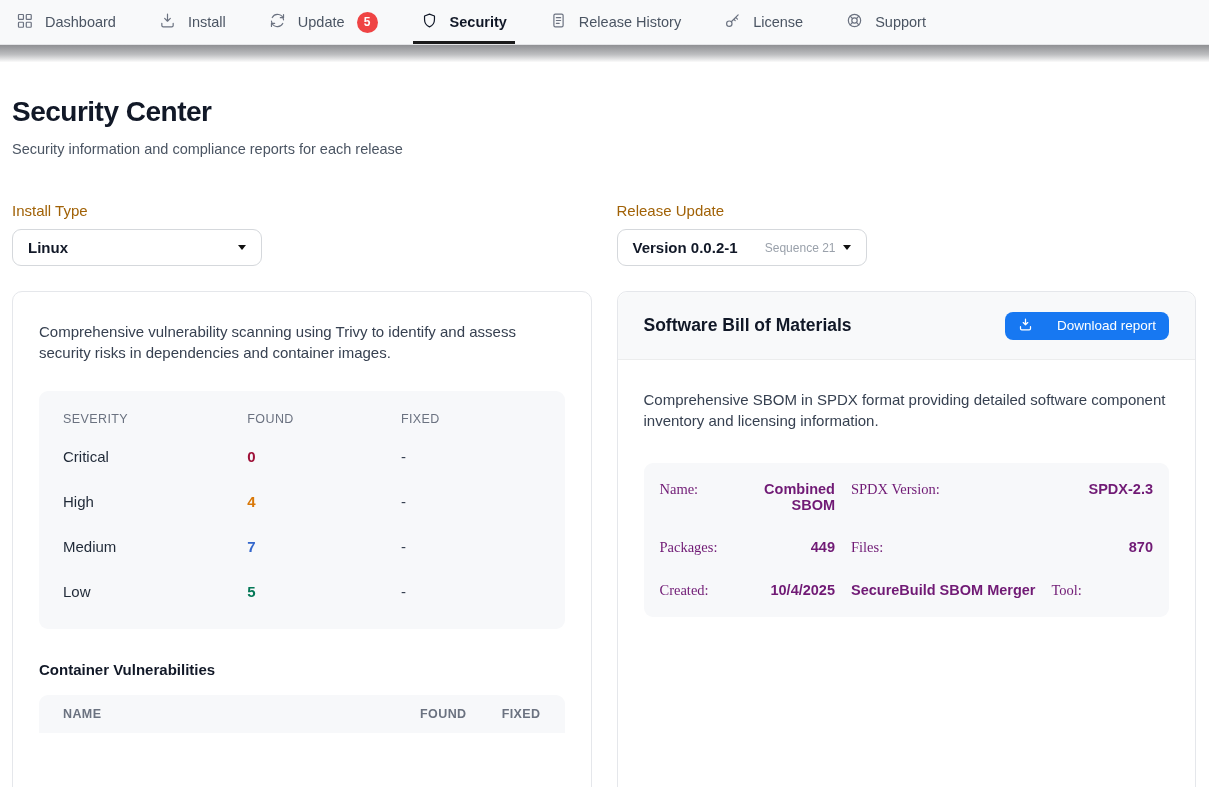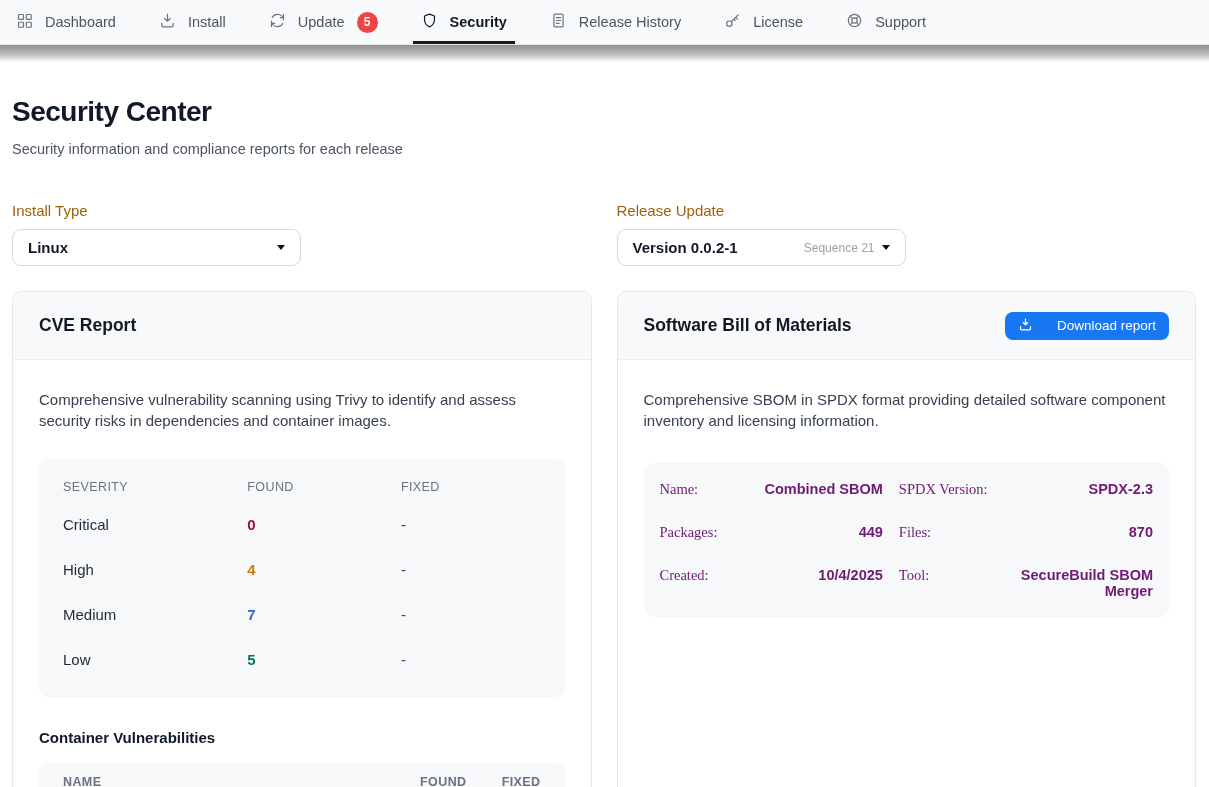--- a/index.html
+++ b/index.html
@@ -72,21 +72,21 @@
   
   .filters {
     display: grid;
     grid-template-columns: 1fr 1fr;
     gap: 25px;
     margin-top: 45px;
   }
   .filter-label { font-size: 15px; color: #a16207; }
   .select {
     margin-top: 10px;
-    width: 289px;
+    width: 250px;
     height: 37px;
     border: 1px solid #d5d8dc;
     border-radius: 9px;
     background: #fff;
     display: flex;
     align-items: center;
     justify-content: space-between;
     padding: 0 15px;
     cursor: pointer;
   }
@@ -275,23 +275,20 @@
           <span class="select-hint">Sequence 21</span>
           <span class="caret"></span>
         </span>
       </div>
     </div>
   </section>
 
   <section class="cards">
 
     <article class="card">
-      <header class="card-header">
-        <h2 class="card-title">CVE Report</h2>
-      </header>
       <div class="card-body">
         <p class="card-desc">Comprehensive vulnerability scanning using Trivy to identify and assess security risks in dependencies and container images.</p>
 
         <div class="sev-table">
           <div class="sev-row sev-head">
             <span>SEVERITY</span>
             <span>FOUND</span>
             <span>FIXED</span>
           </div>
           <div class="sev-row">
@@ -345,20 +342,20 @@
           <span class="sbom-cell sbom-label">SPDX Version:</span>
           <span class="sbom-cell sbom-value">SPDX-2.3</span>
 
           <span class="sbom-cell sbom-label">Packages:</span>
           <span class="sbom-cell sbom-value">449</span>
           <span class="sbom-cell sbom-label">Files:</span>
           <span class="sbom-cell sbom-value">870</span>
 
           <span class="sbom-cell sbom-label">Created:</span>
           <span class="sbom-cell sbom-value">10/4/2025</span>
+          <span class="sbom-cell sbom-value">SecureBuild SBOM Merger</span>
           <span class="sbom-cell sbom-label">Tool:</span>
-          <span class="sbom-cell sbom-value">SecureBuild SBOM Merger</span>
         </div>
       </div>
     </article>
 
   </section>
 </main>
 
 </body></html>

